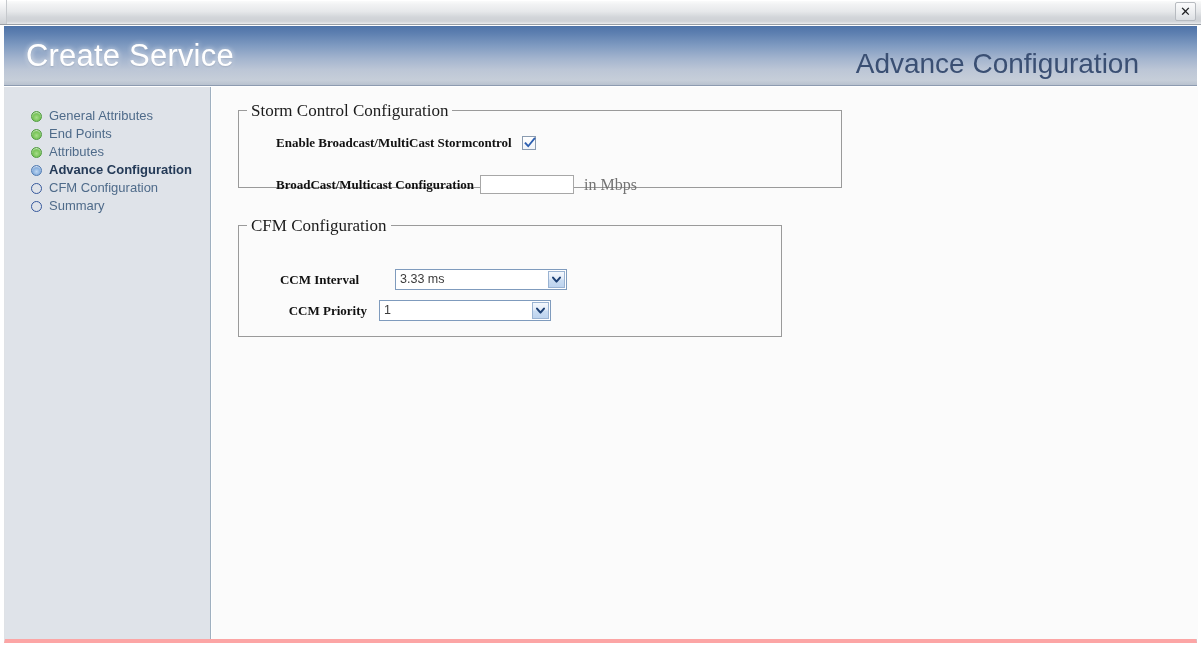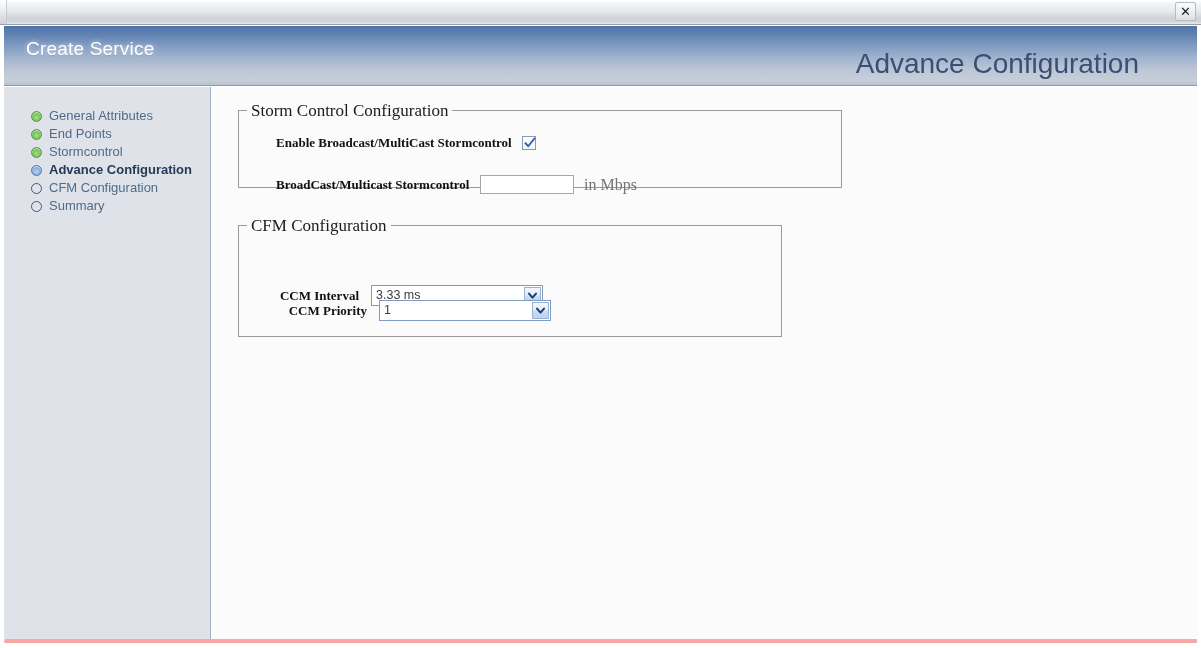--- a/index.html
+++ b/index.html
@@ -83,21 +83,21 @@
         #bcc6d6 74%,
         #c6ced9 92%,
         #b9c2cf 100%);
     border-bottom: 1px solid #8d9bb0;
     overflow: hidden;
   }
   .banner-title {
     position: absolute;
     left: 22px;
     top: 12px;
-    font-size: 19px;
+    font-size: 31px;
     color: #ffffff;
     letter-spacing: 0.2px;
     text-shadow: 0 0 5px rgba(255,255,255,0.75), 0 1px 2px rgba(80,100,130,0.45);
     white-space: nowrap;
   }
   .banner-subtitle {
     position: absolute;
     right: 58px;
     top: 38px;
     transform: translateY(-50%);
@@ -328,21 +328,21 @@
           <span>General Attributes</span>
         </div>
 
         <div class="nav-item">
           <span class="nav-bullet done"></span>
           <span>End Points</span>
         </div>
 
         <div class="nav-item">
           <span class="nav-bullet done"></span>
-          <span>Stormcontrol</span>
+          <span>Attributes</span>
         </div>
 
         <div class="nav-item current">
           <span class="nav-bullet active"></span>
           <span>Advance Configuration</span>
         </div>
 
         <div class="nav-item">
           <span class="nav-bullet pending"></span>
           <span>CFM Configuration</span>
@@ -364,30 +364,30 @@
         <div class="form-row" style="left:37px; top:16px;">
           <span class="flabel">Enable Broadcast/MultiCast Stormcontrol</span>
           <span class="checkbox">
             <svg viewBox="0 0 12 12">
               <path d="M1.5 6.2 L4.2 9.2 L10.4 1.6" fill="none" stroke="#2d5fb0" stroke-width="1.8" stroke-linecap="square"></path>
             </svg>
           </span>
         </div>
 
         <div class="form-row" style="left:37px; top:56px;">
-          <span class="flabel" style="width:168px;">BroadCast/Multicast Stormcontrol</span>
+          <span class="flabel" style="width:168px;">BroadCast/Multicast Configuration</span>
           <input class="textinput" type="text" style="margin-left: 36px;" value="">
           <span class="suffix">in Mbps</span>
         </div>
       </fieldset>
 
       <fieldset class="panel" id="cfm-panel">
         <legend>CFM Configuration</legend>
 
-        <div class="form-row" style="left:40px; top:51px;">
+        <div class="form-row" style="left:40px; top:35px;gap:24px;">
           <span class="flabel" style="width:80px;">CCM Interval</span>
           <span class="selectbox">
             <span class="sel-value">3.33 ms</span>
             <span class="sel-arrow">
               <svg viewBox="0 0 11 11">
                   <path d="M2 3.6 L5.5 7.6 L9 3.6" fill="none" stroke="#1c3f73" stroke-width="2" stroke-linecap="round" stroke-linejoin="round"></path>
                 </svg>
             </span>
           </span>
         </div>

